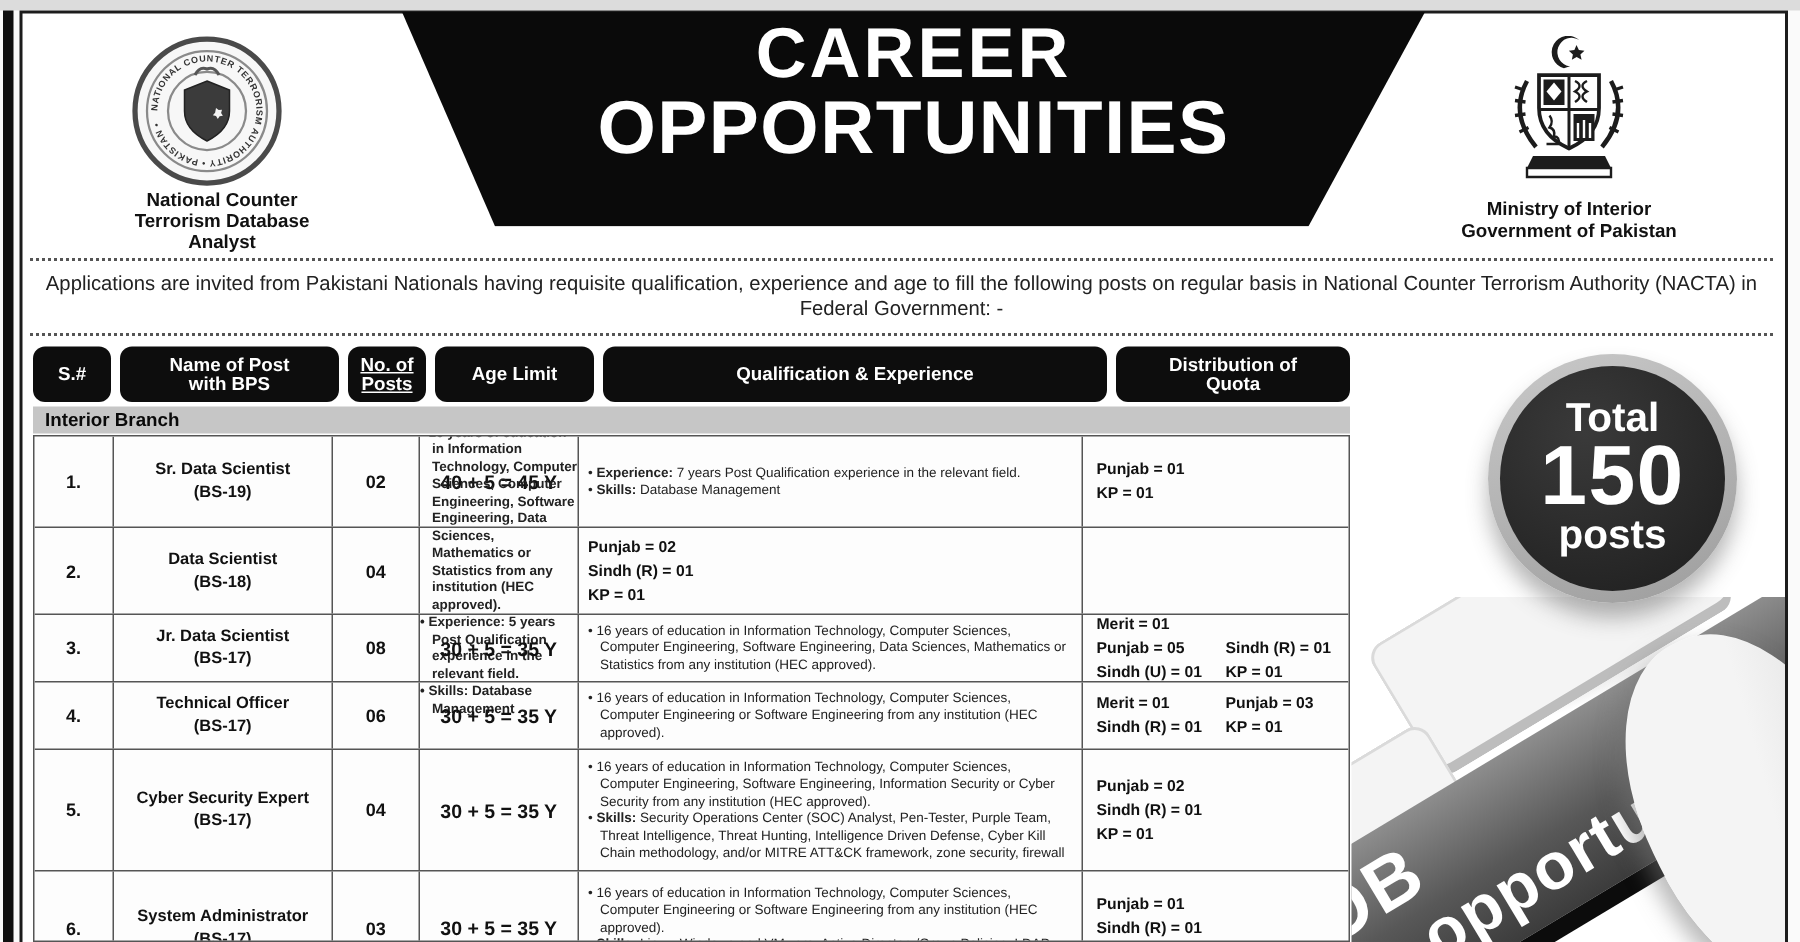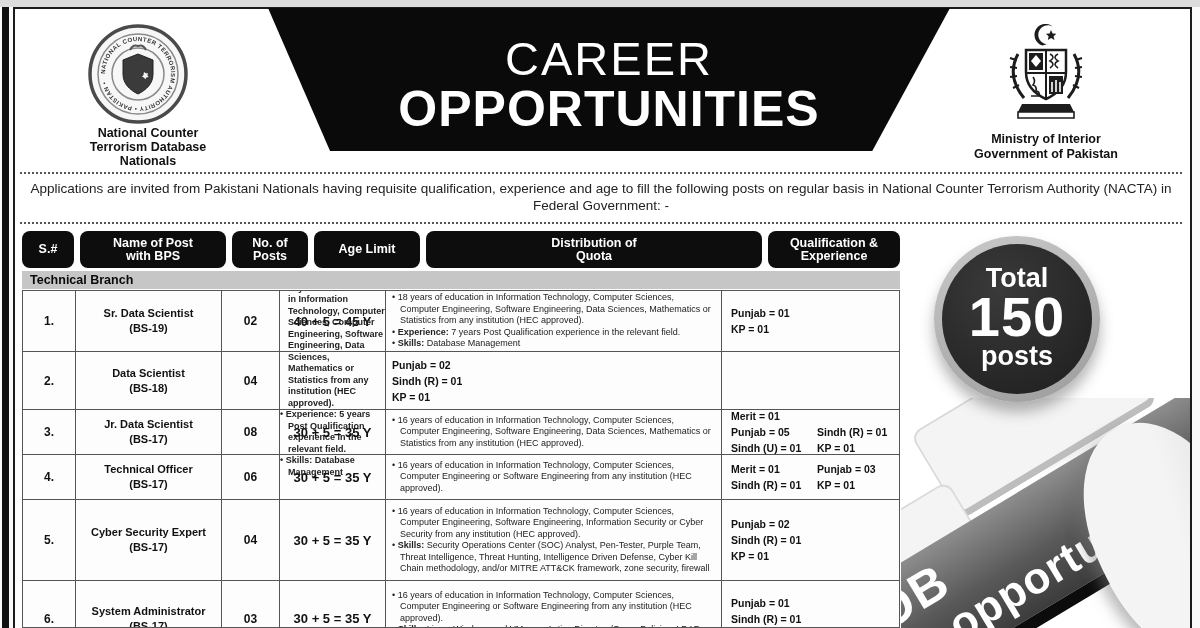--- a/index.html
+++ b/index.html
@@ -12,40 +12,40 @@
   .adframe  { position:absolute; left:13px; top:7px; width:1179px; height:625px;
               border:2px solid #1c1c1c; background:#ffffff; pointer-events:none; z-index:0; }
 
   
   .seal-left { position:absolute; left:86px; top:22px; width:104px; height:104px; z-index:3; }
   .org-left  { position:absolute; left:48px; top:126px; width:200px; text-align:center;
                font-size:12.5px; font-weight:bold; color:#111; line-height:14px; z-index:3; }
   .banner { position:absolute; left:268px; top:8px; width:682px; height:143px; background:#0a0a0a;
             clip-path:polygon(0% 0%, 100% 0%, 88.6% 100%, 9.1% 100%);
             color:#ffffff; text-align:center; z-index:2; }
-  .banner .l1 { margin-top:27px; font-size:47px; font-weight:normal; letter-spacing:2px; line-height:48px; }
+  .banner .l1 { margin-top:3px; font-size:47px; font-weight:bold; letter-spacing:2px; line-height:48px; }
   .banner .l2 { font-size:50px; font-weight:bold; letter-spacing:1px; line-height:52px; }
   .emblem-right { position:absolute; left:988px; top:24px; width:116px; height:104px; z-index:3; }
   .org-right { position:absolute; left:946px; top:132px; width:200px; text-align:center;
                font-size:12.5px; font-weight:bold; color:#111; line-height:15px; z-index:3; }
 
   
   .intro { position:absolute; left:20px; top:172px; width:1162px; z-index:3;
            border-top:2px dotted #555; border-bottom:2px dotted #555;
            padding:6px 6px 8px 6px; }
   .intro p { font-size:13.5px; color:#222; text-align:center; line-height:17px; }
 
   
   .thead { position:absolute; left:22px; top:231px; width:878px; height:37px; display:flex; gap:6px; z-index:3; }
   .tile { background:#0d0d0d; border-radius:8px; color:#fff; font-weight:bold; font-size:12.5px;
           display:flex; align-items:center; justify-content:center; text-align:center;
           line-height:13px; white-space:pre-line; }
   .tile:nth-child(1){ width:52px; }
   .tile:nth-child(2){ width:146px; }
-  .tile:nth-child(3){ width:76px; }
+  .tile:nth-child(3){ width:52px;text-decoration:underline; }
   .tile:nth-child(4){ width:106px; }
   .tile:nth-child(5){ width:336px; }
   .tile:nth-child(6){ flex:1; }
 
   .secbar { position:absolute; left:22px; top:271px; width:878px; height:18px; background:#c6c6c6;
             font-size:12.5px; font-weight:bold; color:#0a0a0a; line-height:18px; padding-left:8px; z-index:3; }
 
   .tbody { position:absolute; left:22px; top:290px; width:878px; height:338px; overflow:hidden;
            border:1px solid #555; background:#fdfdfd; z-index:3; }
   .trow { display:flex; border-bottom:1px solid #555; }
@@ -63,21 +63,21 @@
   .cell:nth-child(4){ width:106px; font-size:13px; font-weight:bold; color:#111; }
   .cell:nth-child(5){ width:336px; align-items:flex-start; justify-content:center; padding:4px 8px 4px 6px; }
   .cell:nth-child(6){ flex:1; border-right:none; align-items:flex-start; padding-left:9px; }
   .qline { font-size:9px; color:#222; line-height:11.5px; padding-left:8px; text-indent:-8px; }
   .qline .bl { font-weight:bold; }
   .qrow { display:flex; font-size:10.5px; font-weight:bold; color:#111; line-height:16px; }
   .qrow span:nth-child(1){ width:86px; }
   .qrow span:only-child { width:auto; }
 
   
-  .badge { position:absolute; left:934px; top:236px; width:166px; height:166px; border-radius:50%;
+  .badge { position:absolute; left:992px; top:236px; width:166px; height:166px; border-radius:50%;
            background:linear-gradient(160deg,#c9c9c9,#9d9d9d); z-index:6;
            box-shadow:0 10px 14px rgba(90,90,90,.45); }
   .badge .inner { position:absolute; left:8px; top:8px; right:8px; bottom:8px; border-radius:50%;
            background:radial-gradient(circle at 38% 30%, #3a3a3a, #1d1d1d); color:#fff; text-align:center; }
   .badge .b1 { margin-top:20px; font-size:27px; font-weight:600; line-height:28px; }
   .badge .b2 { font-size:56px; font-weight:bold; line-height:50px; letter-spacing:1px; }
   .badge .b3 { font-size:27px; font-weight:600; line-height:28px; }
 
   
   .photo { position:absolute; left:901px; top:398px; width:289px; height:230px; overflow:hidden;
@@ -116,21 +116,21 @@
       </defs>
     <text class="seal-small-text"><textPath href="#ringPath">NATIONAL COUNTER TERRORISM AUTHORITY • PAKISTAN •</textPath></text>
     <path d="M52 32 l15 6 v14 c0 10 -7 16 -15 20 c-8 -4 -15 -10 -15 -20 v-14 z" fill="#3b3b3b" stroke="#222" stroke-width="1"></path>
     <path d="M56 44 a8 8 0 1 0 0 16 a6.5 6.5 0 1 1 0 -16 z" fill="#f2f2f2"></path>
     <path d="M58 50 l1.8 1.3 l2.2 -0.1 l-0.6 2.1 l1.2 1.8 l-2.2 0.4 l-1.2 1.8 l-1.2 -1.9 l-2.1 -0.6 l1.5 -1.6 z" fill="#f2f2f2"></path>
     <path d="M44 28 q3 -6 8 -4 q5 -2 8 4" fill="none" stroke="#555" stroke-width="2"></path>
   </svg>
   <div class="org-left">
     <div>National Counter</div>
     <div>Terrorism Database</div>
-    <div>Nationals</div>
+    <div>Analyst</div>
   </div>
 
   <div class="banner">
     <div class="l1">CAREER</div>
     <div class="l2">OPPORTUNITIES</div>
   </div>
 
   <svg class="emblem-right" viewBox="0 0 116 104">
     <path d="M58 22 a11 11 0 1 1 4 -21 a9.5 9.5 0 1 0 -0.5 18.5 z" fill="#1c1c1c" transform="rotate(18 58 11)"></path>
     <path d="M63 6 l1.6 3.4 l3.7 0.4 l-2.7 2.5 l0.8 3.6 l-3.3 -1.9 l-3.2 1.9 l0.7 -3.6 l-2.7 -2.5 l3.7 -0.4 z" fill="#1c1c1c"></path>
@@ -156,38 +156,37 @@
     <p>Applications are invited from Pakistani Nationals having requisite qualification, experience and age to fill the following posts on regular basis in National Counter Terrorism Authority (NACTA) in Federal Government: -</p>
   </div>
 
   <div class="thead">
       <div class="tile">S.#</div>
       <div class="tile">Name of Post
 with BPS</div>
       <div class="tile">No. of
 Posts</div>
       <div class="tile">Age Limit</div>
+      <div class="tile">Qualification &amp; Experience</div>
       <div class="tile">Distribution of
 Quota</div>
-      <div class="tile">Qualification &amp; Experience</div>
     </div>
 
-  <div class="secbar">Technical Branch</div>
+  <div class="secbar">Interior Branch</div>
 
   <div class="tbody">
       <div class="trow">
         <div class="cell">1.</div>
         <div class="cell">
           <div>Sr. Data Scientist</div>
           <div>(BS-19)</div>
         </div>
         <div class="cell">02</div>
         <div class="cell">40 + 5 = 45 Y</div>
         <div class="cell">
-          <div class="qline">• <span>18 years of education in Information Technology, Computer Sciences, Computer Engineering, Software Engineering, Data Sciences, Mathematics or Statistics from any institution (HEC approved).</span></div>
           <div class="qline">• <span class="bl">Experience:</span> <span>7 years Post Qualification experience in the relevant field.</span></div>
           <div class="qline">• <span class="bl">Skills:</span> <span>Database Management</span></div>
         </div>
         <div class="cell">
           <div class="qrow">
             <span>Punjab = 01</span>
           </div>
           <div class="qrow">
             <span>KP = 01</span>
           </div>

